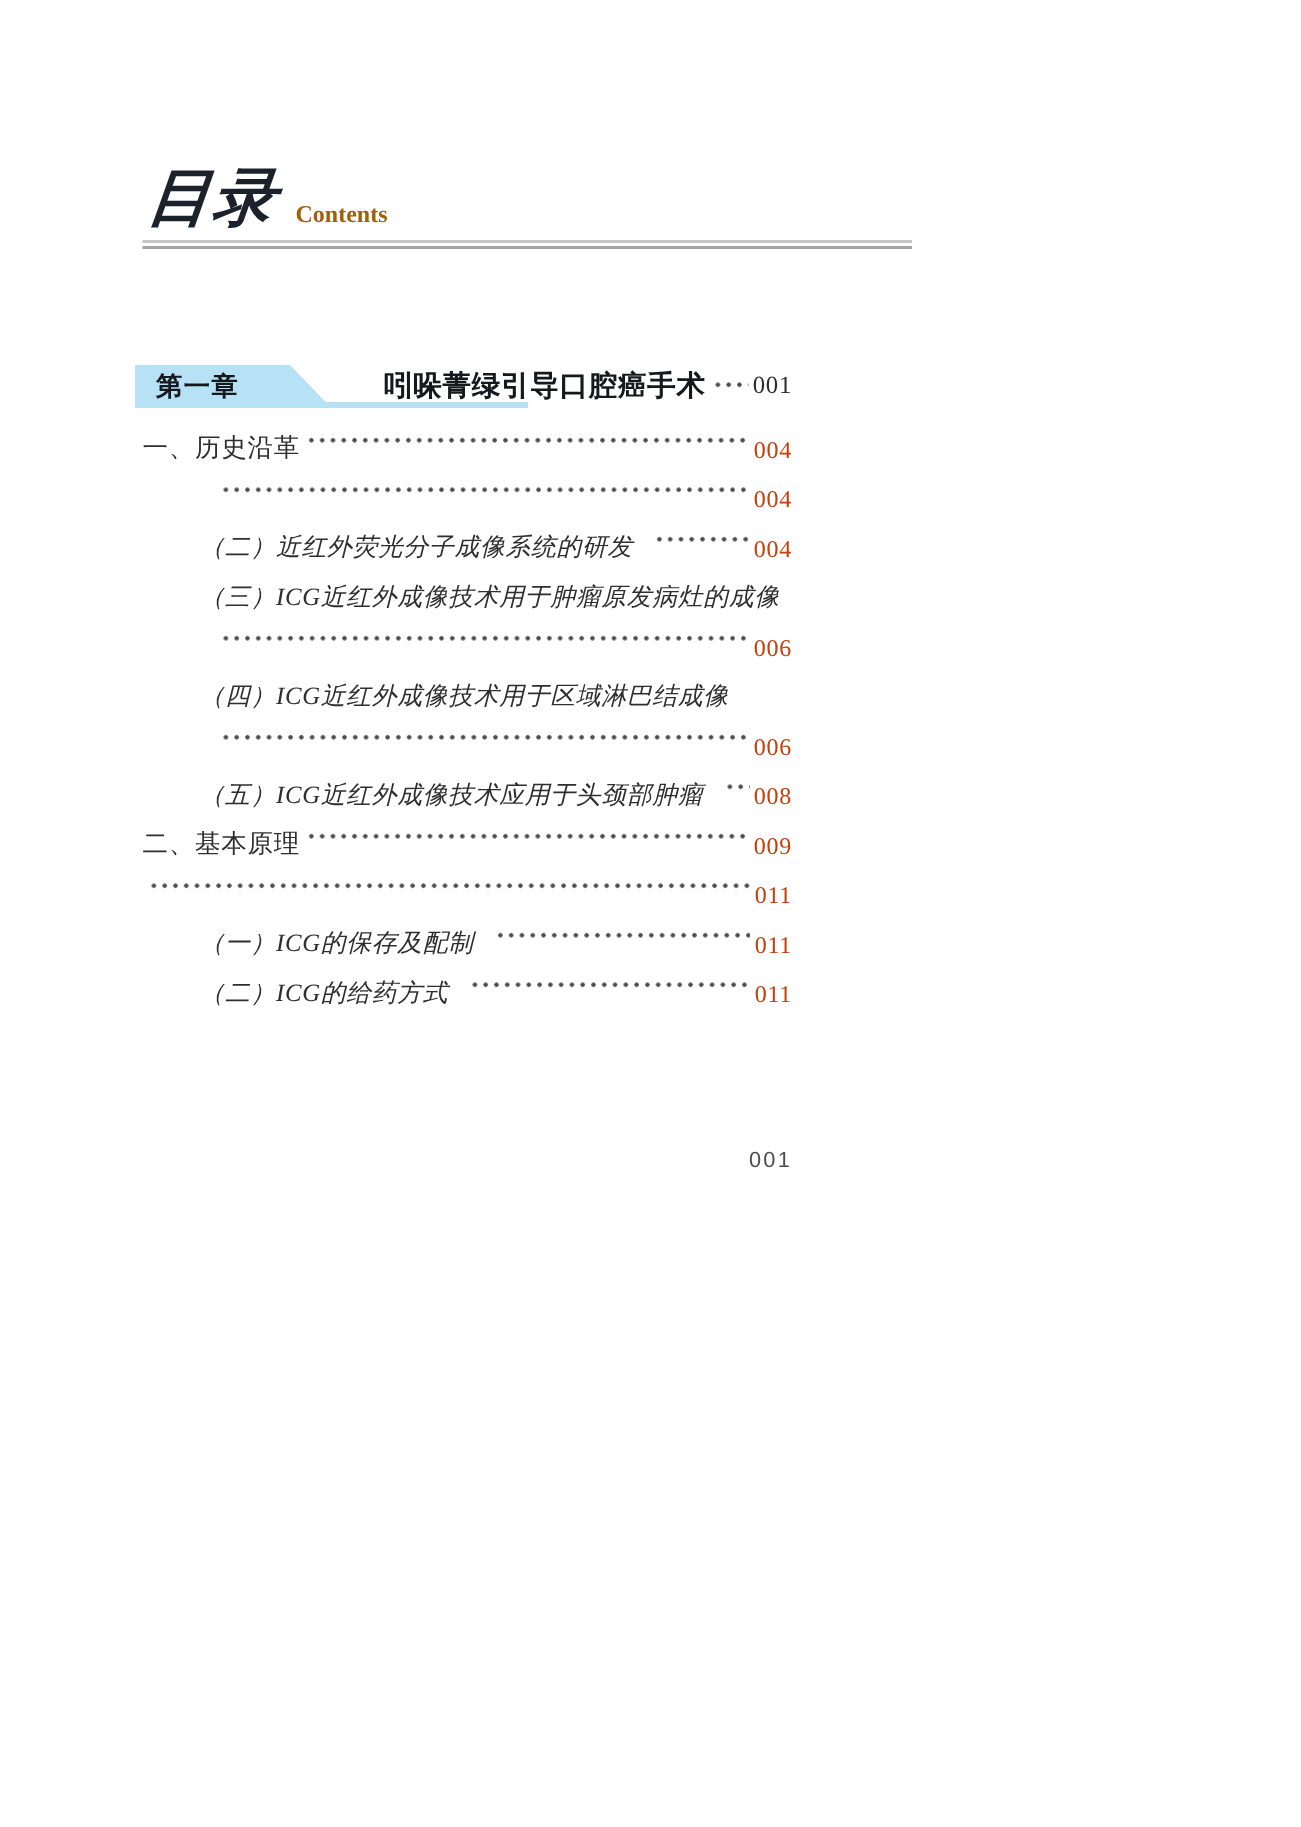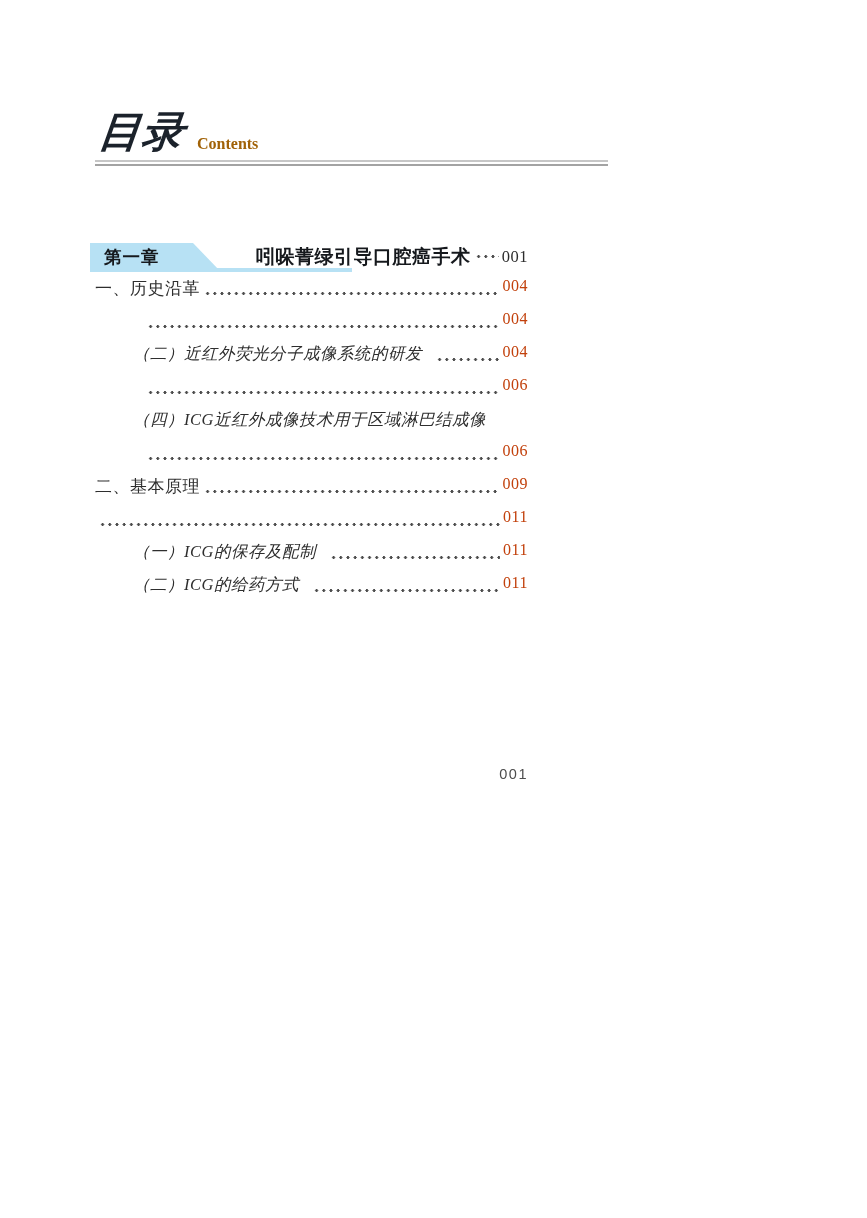--- a/index.html
+++ b/index.html
@@ -35,21 +35,21 @@
   }
   .banner-label{
     font-family:Liberation Serif, serif;font-weight:bold;font-size:17.5px;
     line-height:28px;color:#15181c;padding-left:14px;letter-spacing:1px;
   }
   .chapter-title{
     font-family:"DejaVu Sans",sans-serif;font-weight:bold;font-size:19px;
     color:#15181c;margin-left:36px;white-space:nowrap;letter-spacing:0.5px;
   }
 
-  .row{height:33px;display:flex;align-items:flex-start;color:#2e2e2e;}
+  .row{height:33px;display:flex;align-items:flex-end;color:#2e2e2e;}
   .row .label{white-space:nowrap;}
   .lvl1 .label{font-size:17px;letter-spacing:0.5px;}
   .lvl2{padding-left:38px;}
   .lvl2 .label{font-style:italic;font-size:16.5px;letter-spacing:0.5px;}
   .leader{
     flex:1 1 auto;align-self:stretch;margin:0 3px 0 4px;min-width:0;
     background-image:radial-gradient(circle,#4c4c4c 1.25px,rgba(0,0,0,0) 1.7px);
     background-size:7.2px 7.2px;background-repeat:repeat-x;background-position:0 center;
   }
   .lvl2 .leader{margin-left:14px;}
@@ -98,29 +98,37 @@
       <div class="row lvl2">
         <div class="leader"></div>
         <div class="pagenum">004</div>
       </div>
       <div class="row lvl2">
         <div class="label">（二）近红外荧光分子成像系统的研发</div>
         <div class="leader"></div>
         <div class="pagenum">004</div>
       </div>
       <div class="row lvl2">
+        <div class="label">（三）ICG近红外成像技术用于肿瘤原发病灶的成像</div>
+      </div>
+      <div class="row lvl2">
         <div class="leader"></div>
         <div class="pagenum">006</div>
       </div>
       <div class="row lvl2">
         <div class="label">（四）ICG近红外成像技术用于区域淋巴结成像</div>
       </div>
       <div class="row lvl2">
         <div class="leader"></div>
         <div class="pagenum">006</div>
+      </div>
+      <div class="row lvl2">
+        <div class="label">（五）ICG近红外成像技术应用于头颈部肿瘤</div>
+        <div class="leader"></div>
+        <div class="pagenum">008</div>
       </div>
       <div class="row lvl1">
         <div class="label">二、基本原理</div>
         <div class="leader"></div>
         <div class="pagenum">009</div>
       </div>
       <div class="row lvl1">
         <div class="leader"></div>
         <div class="pagenum">011</div>
       </div>

